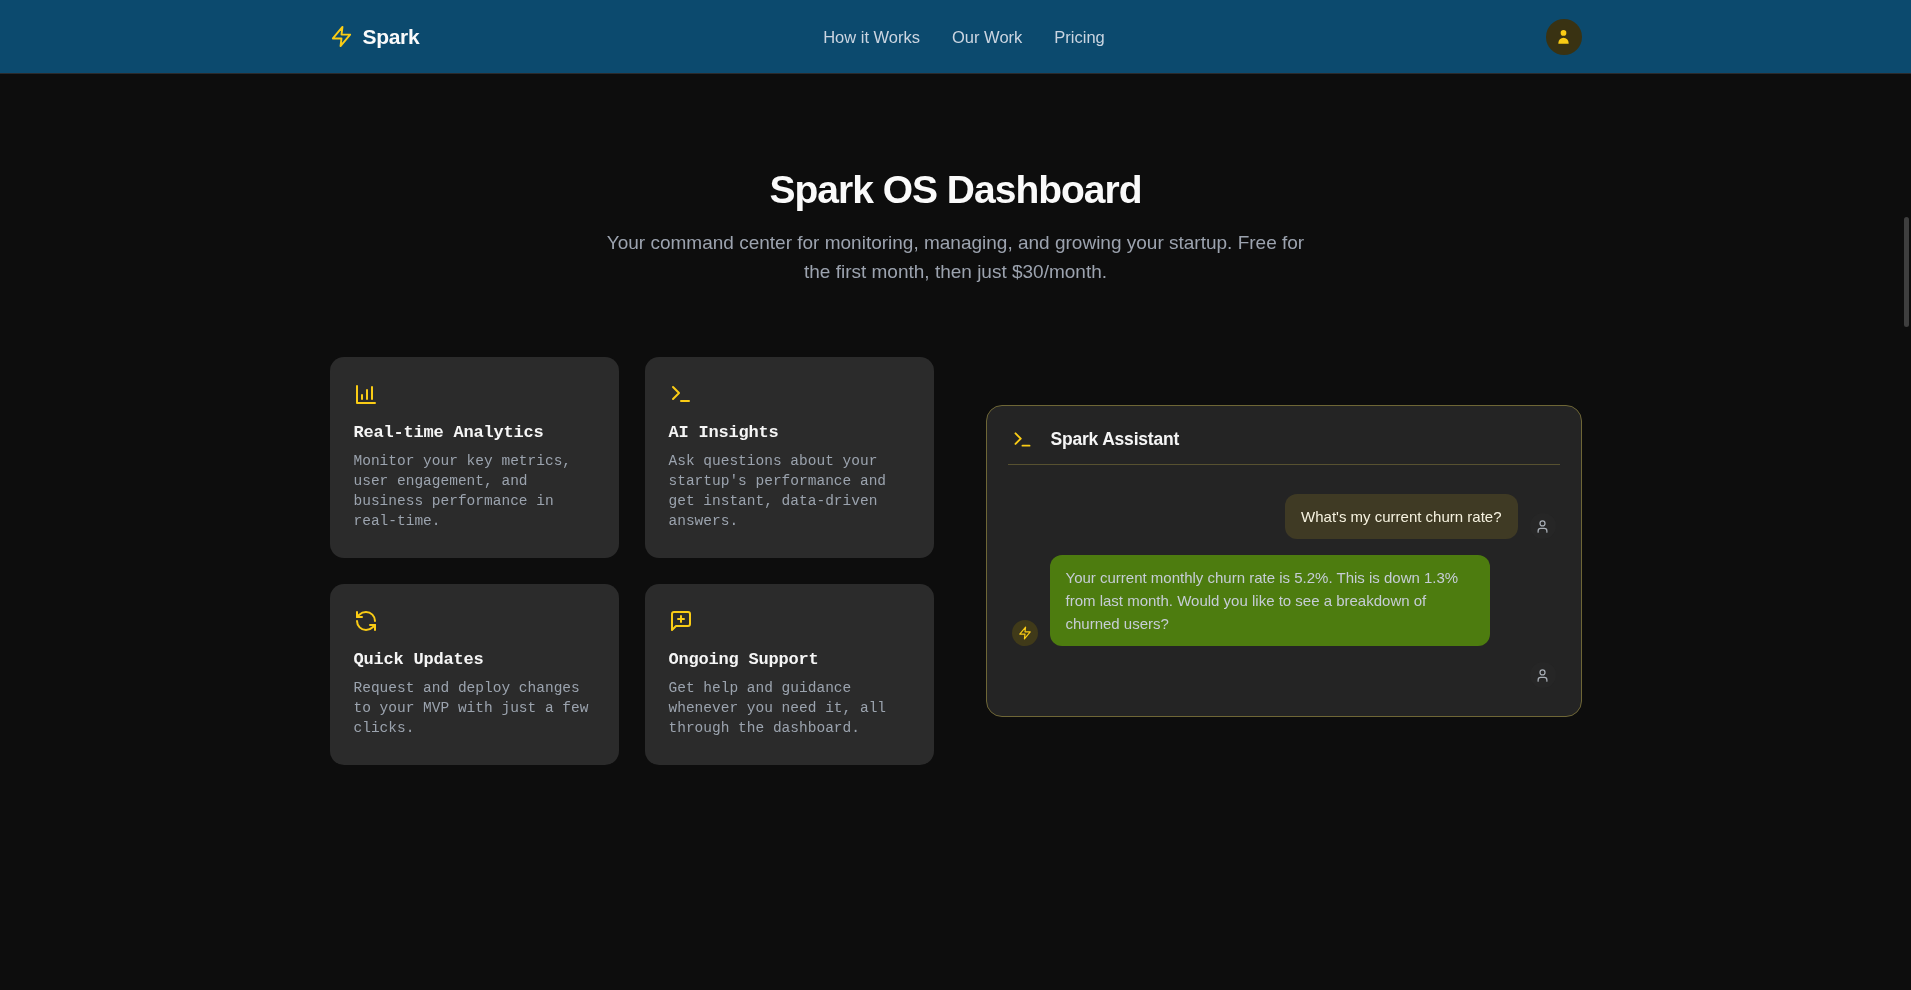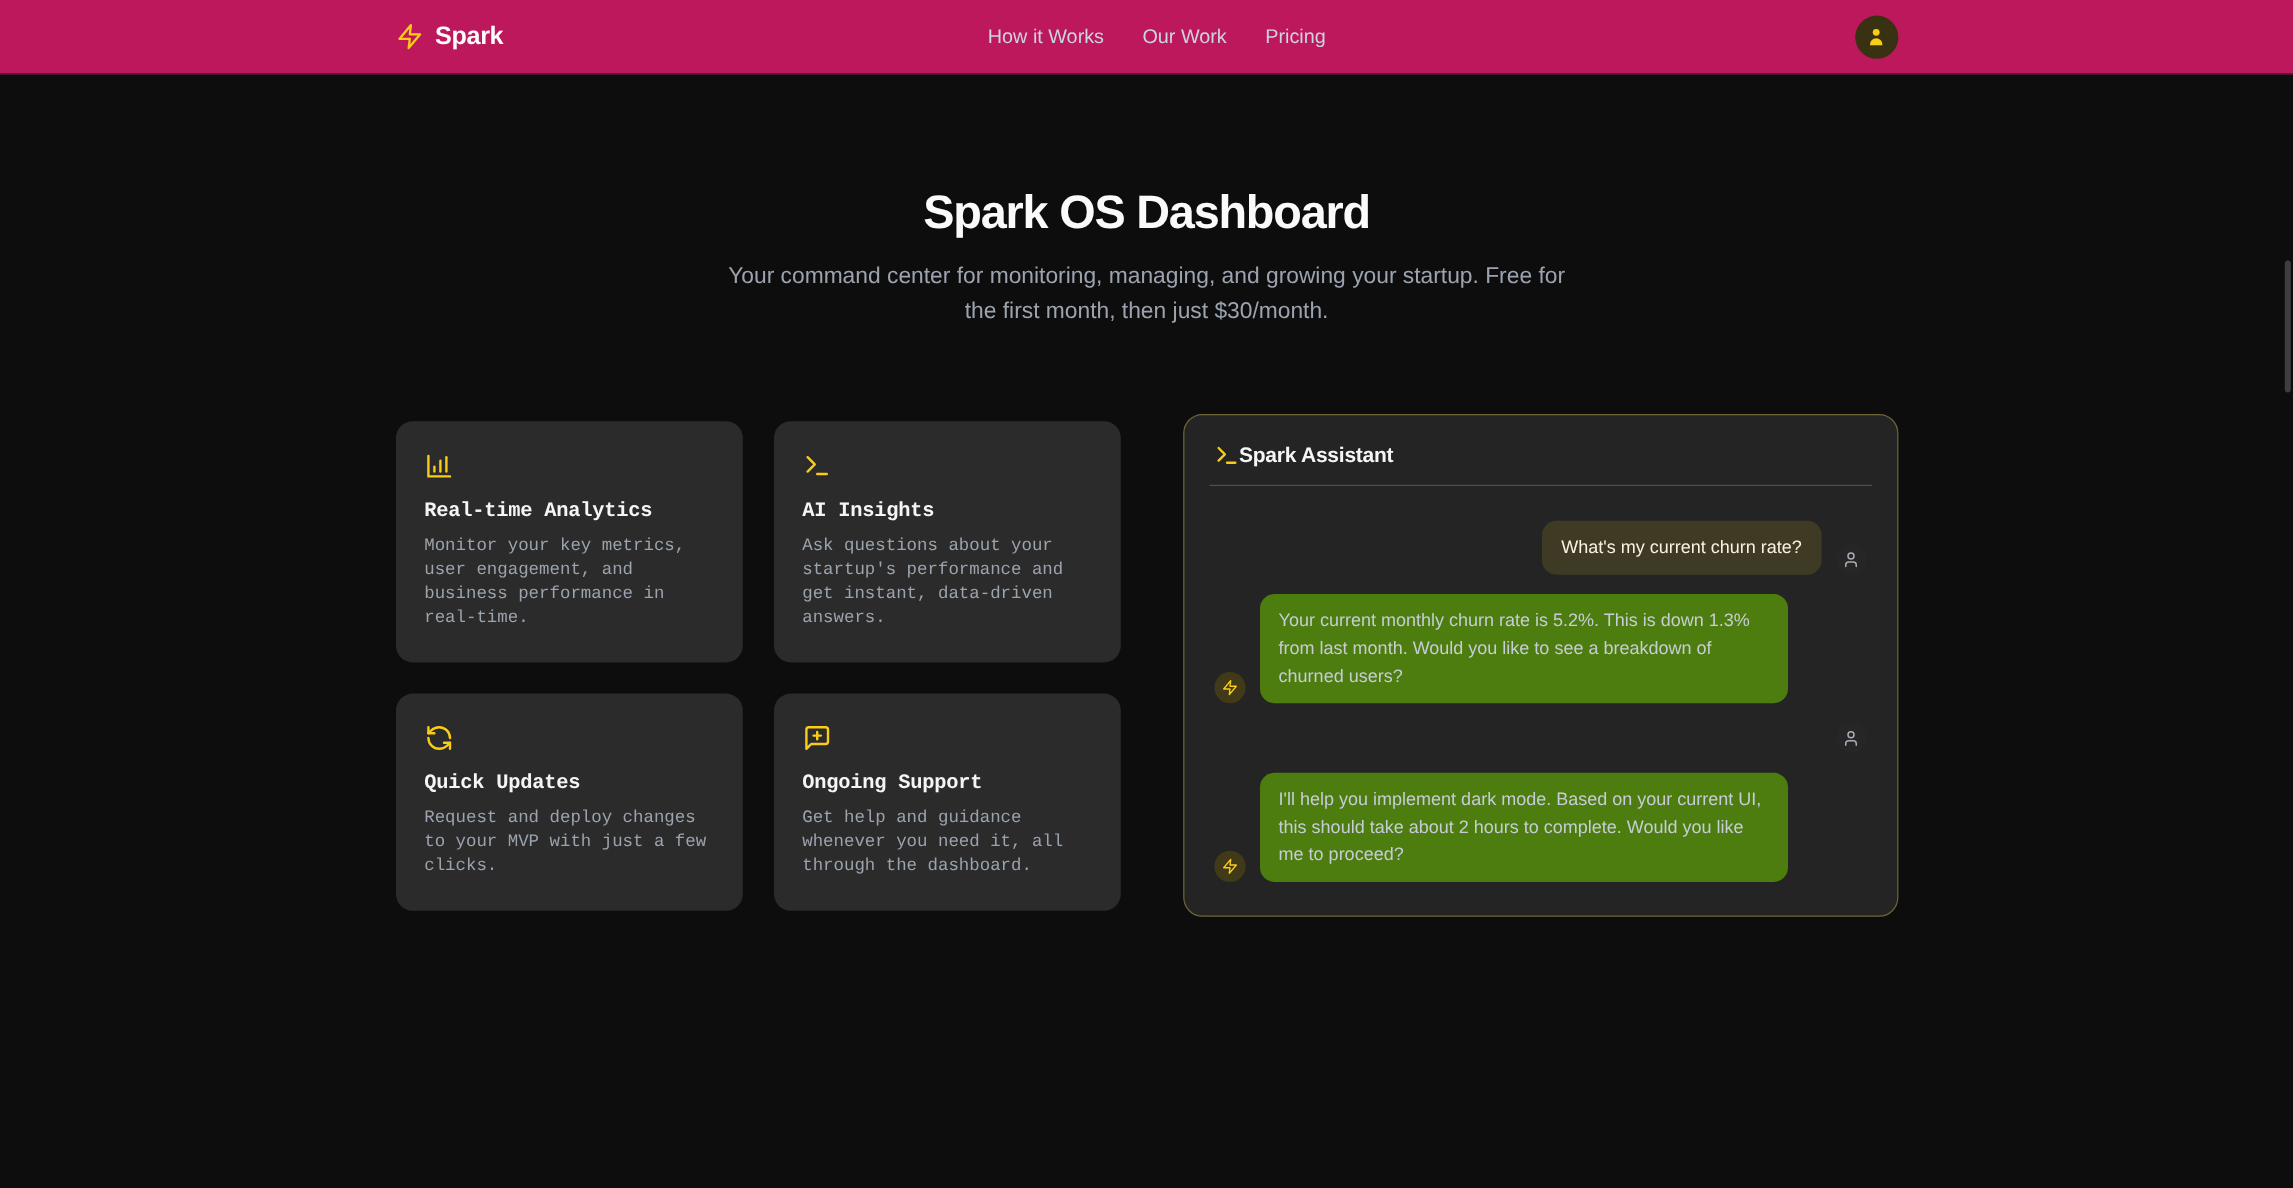--- a/index.html
+++ b/index.html
@@ -6,22 +6,22 @@
   html, body { width: 1911px; height: 990px; overflow: hidden; }
   body {
     background: #0d0d0d;
     font-family: "Liberation Sans", "DejaVu Sans", sans-serif;
     color: #e5e7eb;
     position: relative;
   }
 
   
   .navbar {
-    height: 62px;
-    background: #be185d;
+    height: 74px;
+    background: #0c4a6e;
     border-bottom: 1px solid #2a2a2c;
     display: flex;
     align-items: stretch;
   }
   .nav-inner {
     width: 1252px;
     margin: 0 auto;
     display: flex;
     align-items: center;
     justify-content: space-between;
@@ -122,21 +122,21 @@
   
   .chat-panel {
     flex: 1;
     background: #242424;
     border: 1px solid #6e6636;
     border-radius: 16px;
     padding: 23px 21px 28px;
   }
   .chat-header {
     display: flex;
-    gap: 0;
+    gap: 18px;
     padding: 0 4px;
   }
   .chat-title {
     color: #f5f5f5;
     font-size: 17.5px;
     font-weight: 700;
     letter-spacing: -0.2px;
   }
   .chat-divider {
     border: none;
@@ -314,28 +314,20 @@
 
         <div class="msg-row user">
           <div class="m-avatar user">
             <svg width="15" height="15" viewBox="0 0 24 24" fill="none" stroke="#a8aeb6" stroke-width="2" stroke-linecap="round" stroke-linejoin="round">
               <path d="M19 21v-2a4 4 0 0 0-4-4H9a4 4 0 0 0-4 4v2"></path>
                 <circle cx="12" cy="7" r="4"></circle>
             </svg>
           </div>
         </div>
 
-        <div class="msg-row assistant">
-          <div class="m-avatar assistant">
-            <svg width="14" height="14" viewBox="0 0 24 24" fill="none" stroke="#facc15" stroke-width="2" stroke-linecap="round" stroke-linejoin="round">
-              <polygon points="13 2 3 14 12 14 11 22 21 10 12 10 13 2"></polygon>
-            </svg>
-          </div>
-          <div class="bubble assistant">I'll help you implement dark mode. Based on your current UI, this should take about 2 hours to complete. Would you like me to proceed?</div>
-        </div>
 
       </div>
     </div>
 
   </section>
 </main>
 
 <div class="scrollbar-thumb"></div>
 
 </body></html>

